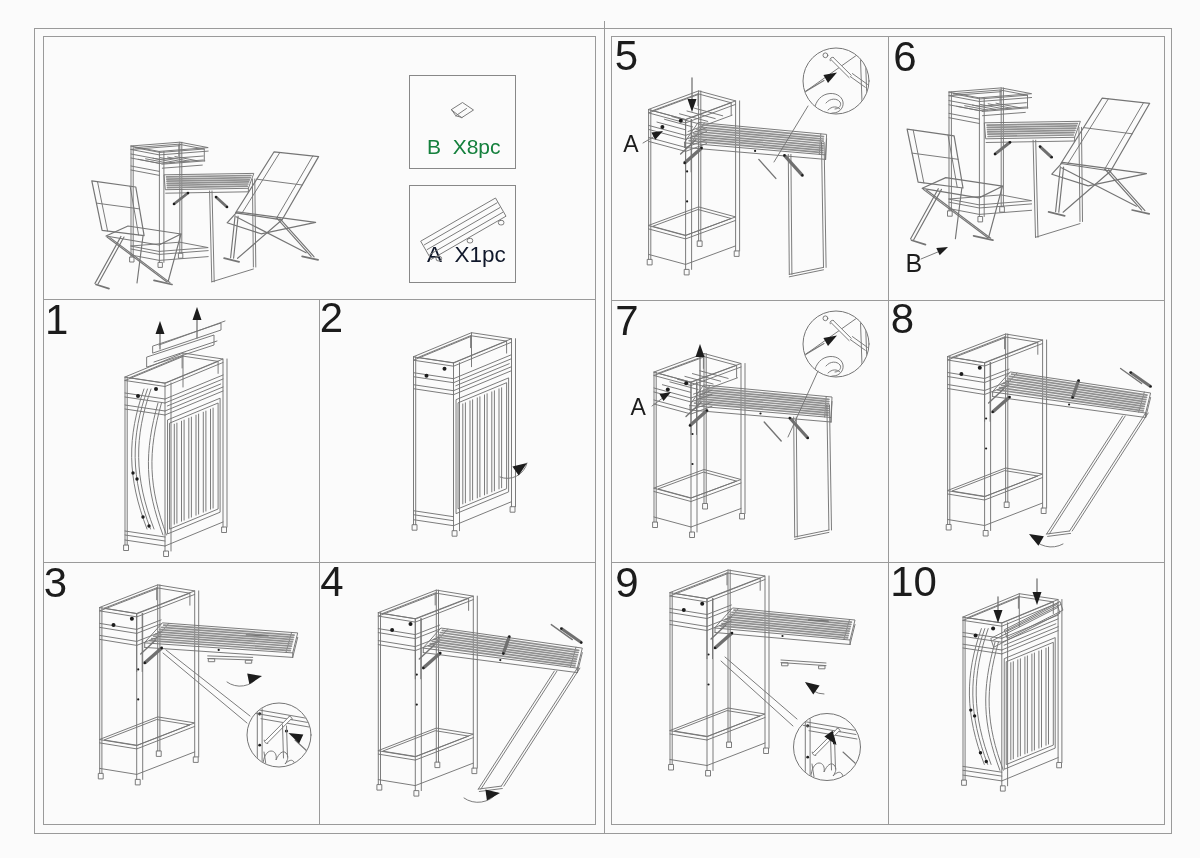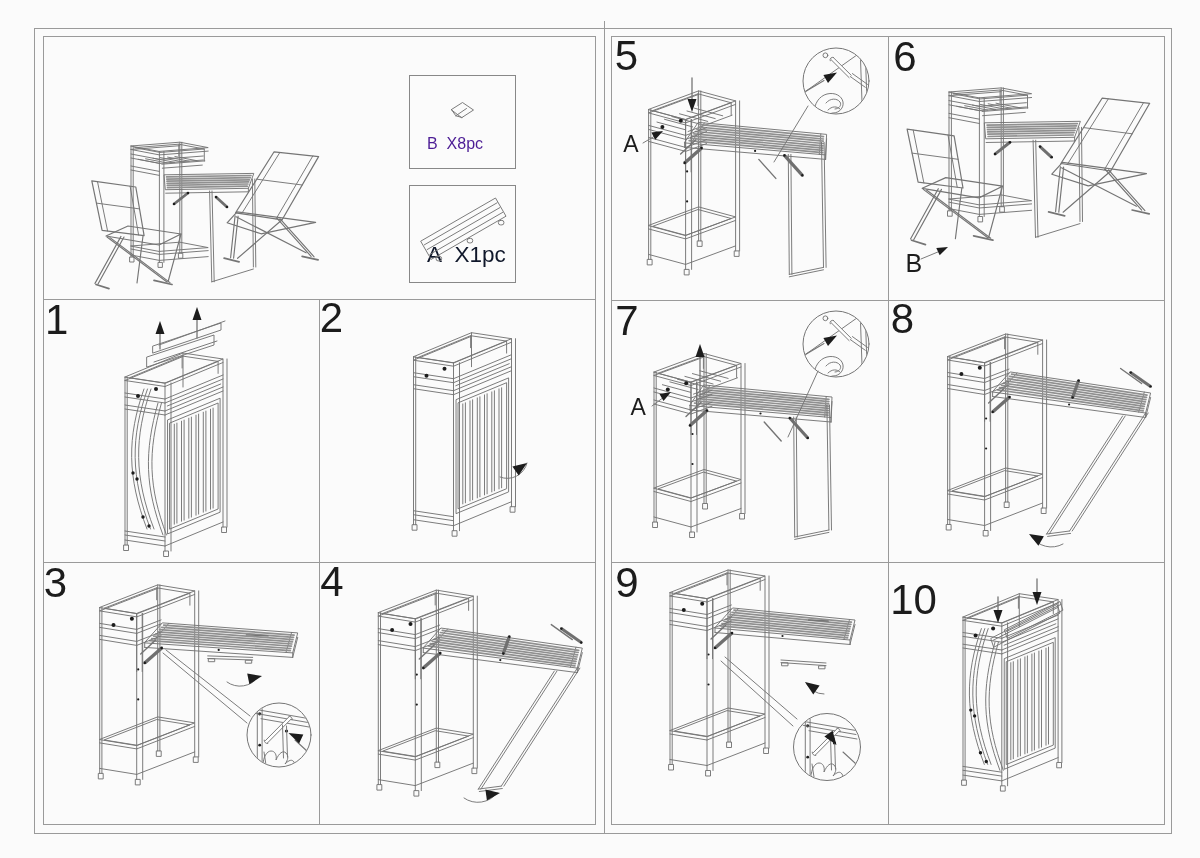--- a/index.html
+++ b/index.html
@@ -42,25 +42,25 @@
 
   <div class="num" style="left:45px;top:298.5px;">1</div>
   <div class="num" style="left:319.8px;top:297px;">2</div>
   <div class="num" style="left:43.8px;top:561.5px;">3</div>
   <div class="num" style="left:320.3px;top:561px;">4</div>
   <div class="num" style="left:614.8px;top:35px;">5</div>
   <div class="num" style="left:893.3px;top:35.5px;">6</div>
   <div class="num" style="left:615.3px;top:299.5px;">7</div>
   <div class="num" style="left:890.8px;top:298px;">8</div>
   <div class="num" style="left:615.3px;top:561.5px;">9</div>
-  <div class="num" style="left:890.2px;top:561px;margin-top:18px;">10</div>
+  <div class="num" style="left:890.2px;top:561px;">10</div>
 
   <div style="position:absolute;left:409px;top:75px;width:105px;height:92px;border:1px solid #888;"></div>
   <div style="position:absolute;left:409px;top:185px;width:105px;height:96px;border:1px solid #888;"></div>
-  <div style="position:absolute;left:427px;top:134.5px;color:#4c1d95;font-size:16px;line-height:1.1;">B&nbsp;&nbsp;X8pc</div>
+  <div style="position:absolute;left:427px;top:134.5px;color:#15803d;font-size:21px;line-height:1.1;">B&nbsp;&nbsp;X8pc</div>
   <div style="position:absolute;left:427px;top:242.5px;color:#0f172a;font-size:22.5px;line-height:1.1;">A&nbsp;&nbsp;X1pc</div>
 
   <svg style="position:absolute;left:0;top:0;overflow:visible" width="1200" height="858" viewBox="0 0 1200 858">
 <path d="M131.0 146.0 L179.8 142.2 L208.2 147.6 L159.4 151.4 Z" class="st"></path>
 <path d="M134.9 147.6 L178.8 144.2 L204.3 149.0 L160.4 152.4 Z" class="st"></path>
 <line x1="131.0" y1="149.5" x2="159.4" y2="154.9" class="st"></line>
 <line x1="159.4" y1="154.9" x2="208.2" y2="151.1" class="st"></line>
 <line x1="131.0" y1="149.5" x2="179.8" y2="145.7" class="st"></line>
 <line x1="178.8" y1="144.2" x2="178.8" y2="156.2" class="st"></line>
 <line x1="204.3" y1="149.0" x2="204.3" y2="161.0" class="st"></line>

